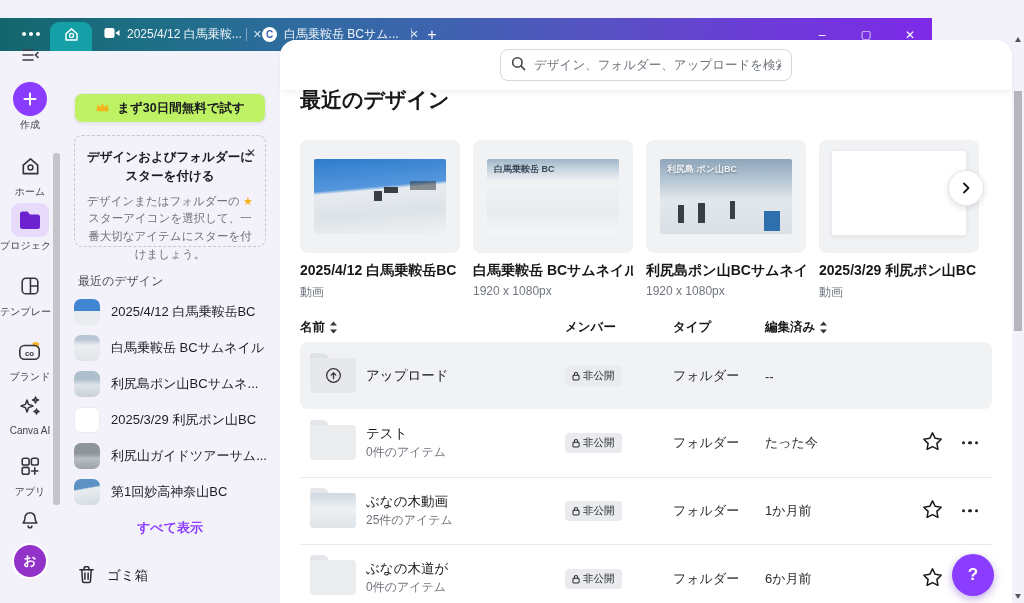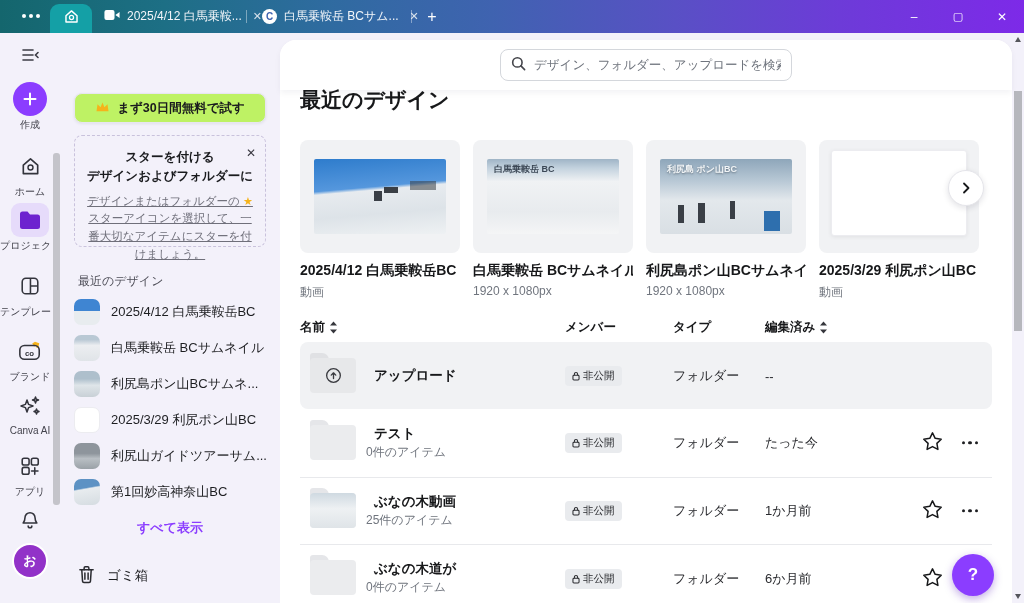--- a/index.html
+++ b/index.html
@@ -1,21 +1,21 @@
 <!DOCTYPE html>
 <html><head>
 <meta charset="utf-8">
 <style>
   * { margin:0; padding:0; box-sizing:border-box; }
   html,body { width:1024px; height:603px; overflow:hidden; }
   body { font-family:"Liberation Sans","DejaVu Sans",sans-serif; }
   .app { position:relative; width:1024px; height:603px; background:#f3f1fa; overflow:hidden; }
 
   
-  .titlebar { position:absolute; top:0; left:0; width:1024px; height:33px;
+  .titlebar { position:absolute; top:18px; left:0; width:932px; height:33px;
     background:linear-gradient(90deg,#14666d 0%,#1d6f85 16%,#2f6ba0 32%,#3f63b0 48%,#5950c5 66%,#6d3bd8 82%,#7d2ae8 100%);
     color:#fff; }
   .tb-menu { position:absolute; left:16px; top:6px; width:30px; height:20px; display:flex; align-items:center; justify-content:center; gap:3px; cursor:pointer; }
   .tb-menu i { width:4px; height:4px; border-radius:50%; background:#fff; display:block; }
   .tab-home { position:absolute; left:50px; top:4px; width:42px; height:29px; background:#14a0a6; border-radius:9px 9px 0 0; display:flex; align-items:center; justify-content:center; }
   .tb-tab { position:absolute; top:0; height:33px; display:flex; align-items:center; gap:7px; padding:0 8px; color:#f3f6fa; font-size:12px; white-space:nowrap; }
   .tb-tab .x { font-size:11px; color:#d8e2ec; margin-left:4px; cursor:pointer; }
   .tb-sep { position:absolute; top:10px; width:1px; height:13px; background:rgba(255,255,255,.4); }
   .tb-plus { position:absolute; top:6px; width:22px; height:22px; font-size:16px; color:#fff; display:flex; align-items:center; justify-content:center; cursor:pointer; }
   .win-controls { position:absolute; right:0; top:0; height:33px; display:flex; }
@@ -36,21 +36,21 @@
   .sidebar { position:absolute; left:60px; top:33px; width:220px; height:570px; }
   .logo { position:absolute; left:24px; top:5px; width:120px; height:44px; }
   .logo .word { font-size:30px; font-weight:bold; font-style:italic; letter-spacing:-1px;
     background:linear-gradient(90deg,#00c4cc,#5a63f2 55%,#8b3dff); -webkit-background-clip:text; background-clip:text; color:transparent; }
   .logo .jp { position:absolute; top:-4px; left:44px; font-size:9px; color:#7a3df0; letter-spacing:1px; }
   .trial-btn { position:absolute; left:14px; top:60px; width:192px; height:30px; background:#bef264; border:1px solid #e8e6f0; border-radius:8px;
     box-shadow:0 1px 3px rgba(30,30,60,.08); display:flex; align-items:center; justify-content:center; gap:7px; font-size:12.5px; font-weight:bold; color:#1a1b1e; cursor:pointer; }
   .tip-box { position:absolute; left:14px; top:102px; width:192px; height:112px; border:1.5px dashed #c9c2dc; border-radius:8px; padding:12px 10px 8px; text-align:center; }
   .tip-title { font-size:12.5px; font-weight:bold; color:#1a1b1e; line-height:1.5; }
   .tip-close { position:absolute; right:9px; top:10px; font-size:12px; color:#3a3a42; cursor:pointer; }
-  .tip-body { margin-top:7px; font-size:11.5px; color:#6f6f7a; line-height:1.55;text-decoration:underline; }
+  .tip-body { margin-top:7px; font-size:11.5px; color:#6f6f7a; line-height:1.55; }
   .tip-star { color:#f5b31b; font-size:11px; }
   .recent-header { position:absolute; left:18px; top:240px; font-size:12px; color:#4d4d57; }
   .recent-item { position:absolute; left:14px; width:198px; height:34px; display:flex; align-items:center; gap:11px; cursor:pointer; }
   .recent-thumb { width:26px; height:26px; border-radius:7px; flex:0 0 26px; }
   .recent-label { font-size:13px; color:#1d1e21; white-space:nowrap; overflow:hidden; }
   .show-all { position:absolute; left:0; top:486px; width:220px; text-align:center; font-size:13px; font-weight:bold; color:#8b3dff; cursor:pointer; }
   .trash-row { position:absolute; left:18px; top:532px; display:flex; align-items:center; gap:12px; font-size:13.5px; color:#1d1e21; cursor:pointer; }
 
   
   .panel { position:absolute; left:280px; top:40px; width:732px; height:563px; background:#fff; border-radius:16px 16px 0 0; }
@@ -77,21 +77,21 @@
   .tbl-header { position:absolute; top:278px; height:18px; display:flex; align-items:center; gap:4px; font-size:12.5px; font-weight:bold; color:#17181a; cursor:pointer; }
   .trow { position:absolute; left:20px; width:692px; height:67px; }
   .trow.hl { background:#f1f2f4; border-radius:8px; }
   .trow .sep { position:absolute; left:0; top:0; width:692px; height:1px; background:#e8e9ec; }
   .fold { position:absolute; left:10px; top:16px; width:46px; height:35px; }
   .fold .tab { position:absolute; top:-5px; left:0; width:19px; height:9px; background:#e5e6e9; border-radius:3px 7px 0 0; }
   .fold .body { position:absolute; inset:0; background:#ebecee; border-radius:4px; overflow:hidden; display:flex; align-items:center; justify-content:center; }
   .trow.hl .fold .tab { background:#e0e1e4; }
   .trow.hl .fold .body { background:#e7e8ea; }
   .fold .imgfill { position:absolute; inset:0; background:linear-gradient(180deg,#cfd9e1 0%,#eef1f3 45%,#dfe4e8 100%); }
-  .fname { position:absolute; left:74px; font-size:13.5px; font-weight:bold; color:#17181a; }
+  .fname { position:absolute; left:66px; font-size:13.5px; font-weight:normal; color:#17181a; }
   .fsub { position:absolute; left:66px; font-size:12px; color:#70757e; }
   .badge { position:absolute; left:265px; top:50%; transform:translateY(-50%); background:#e9ebee; border-radius:4px; padding:3px 7px; font-size:10.5px; color:#2a2b2f; display:flex; align-items:center; gap:3px; }
   .ftype { position:absolute; left:373px; top:50%; transform:translateY(-50%); font-size:13px; color:#2a2b2f;text-align:right; }
   .fedit { position:absolute; left:465px; top:50%; transform:translateY(-50%); font-size:13px; color:#2a2b2f; }
   .fstar { position:absolute; left:622px; top:50%; transform:translateY(-50%); cursor:pointer; }
   .fdots { position:absolute; left:658px; top:50%; transform:translateY(-50%); display:flex; gap:3px; cursor:pointer; width:24px; justify-content:center; }
   .fdots i { width:3.5px; height:3.5px; border-radius:50%; background:#1d1e21; }
   .help-btn { position:absolute; left:672px; top:514px; width:42px; height:42px; border-radius:50%; background:#8b3dff; color:#fff; font-size:17px; font-weight:bold; display:flex; align-items:center; justify-content:center; box-shadow:0 3px 8px rgba(80,20,180,.35); z-index:8; cursor:pointer; }
 
   
@@ -259,22 +259,22 @@
         <svg width="15" height="12" viewBox="0 0 16 13">
             <path d="M1.5 11 L2.6 3.5 L5.9 6.8 L8 1.5 L10.1 6.8 L13.4 3.5 L14.5 11 Z" fill="#f5b31b"></path>
           </svg>
       </span>
       <span>まず30日間無料で試す</span>
     </div>
 
     <div class="tip-box">
       <div class="tip-close">✕</div>
       <div class="tip-title">
+        <div>デザインおよびフォルダーに</div>
         <div>スターを付ける</div>
-        <div>デザインおよびフォルダーに</div>
       </div>
       <div class="tip-body">
         <span>デザインまたはフォルダーの</span>
         <span class="tip-star">★</span>
         <span>スターアイコンを選択して、一番大切なアイテムにスターを付けましょう。</span>
       </div>
     </div>
 
     <div class="recent-header">最近のデザイン</div>
 

